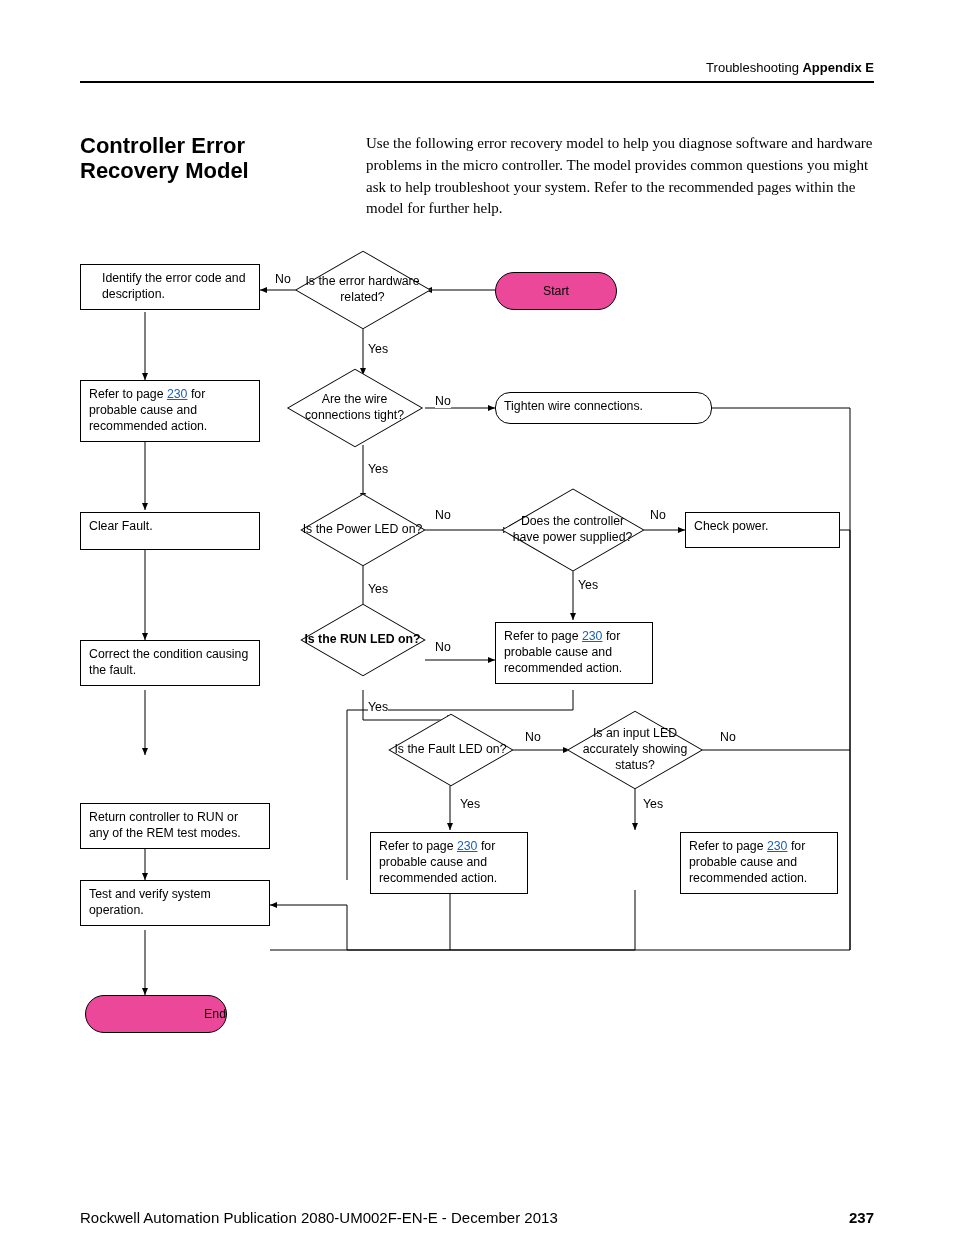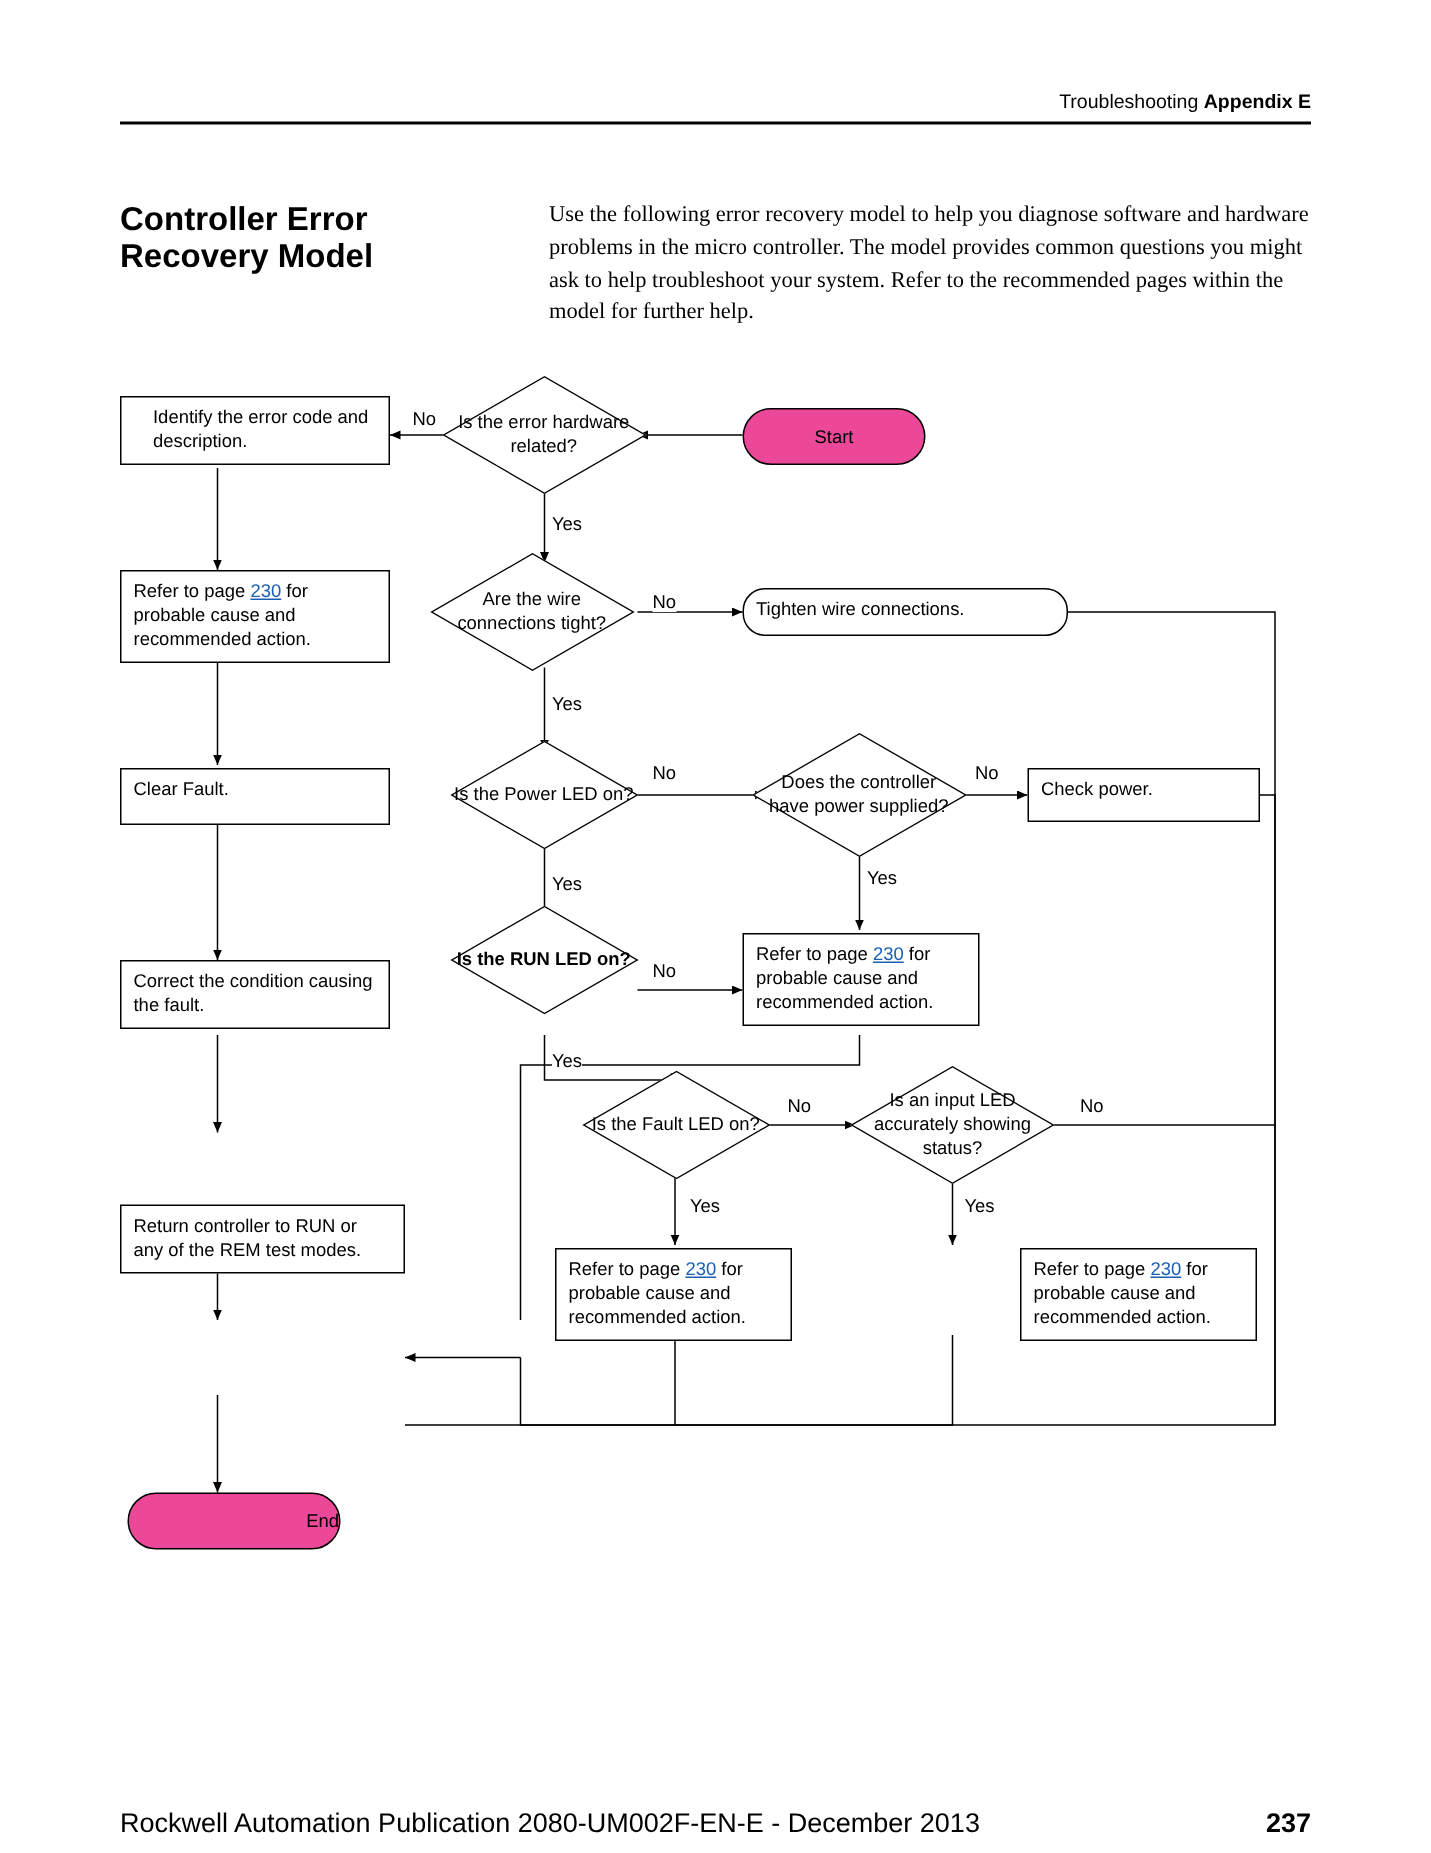--- a/index.html
+++ b/index.html
@@ -89,21 +89,21 @@
     width: 100%; height: 100%;
     z-index: 0;
   }
   .footer {
     position: absolute;
     bottom: 24px;
     left: 80px;
     right: 80px;
     display: flex;
     justify-content: space-between;
-    font-size: 18px;
+    font-size: 15px;
     align-items: center;
   }
   .footer .pnum { font-weight: bold; }
 </style>
 </head>
 <body>
 
 <div class="page">
 
   <div class="header-line">
@@ -212,20 +212,21 @@
       <div class="text">Is an input LED accurately showing status?</div>
     </div>
 
     <div class="box" style="left:0; top:14px; width:180px;padding-left:21px;"><span>Identify the error code and description.</span></div>
     <div class="box" style="left:0; top:130px; width:180px;">
       <span>Refer to page </span><a class="link">230</a><span> for probable cause and recommended action.</span>
     </div>
     <div class="box" style="left:0; top:262px; width:180px; height:38px;"><span>Clear Fault.</span></div>
     <div class="box" style="left:0; top:390px; width:180px;"><span>Correct the condition causing the fault.</span></div>
     <div class="box" style="left:0; top:505px; width:190px;margin-top:48px;"><span>Return controller to RUN or any of the REM test modes.</span></div>
+    <div class="box" style="left:0; top:630px; width:190px;"><span>Test and verify system operation.</span></div>
 
     <div class="box" style="left:415px; top:142px; width:217px; height:32px;border-radius:15px;"><span>Tighten wire connections.</span></div>
     <div class="box" style="left:605px; top:262px; width:155px; height:36px;"><span>Check power.</span></div>
     <div class="box" style="left:415px; top:372px; width:158px;">
       <span>Refer to page </span><a class="link">230</a><span> for probable cause and recommended action.</span>
     </div>
     <div class="box" style="left:290px; top:582px; width:158px;">
       <span>Refer to page </span><a class="link">230</a><span> for probable cause and recommended action.</span>
     </div>
     <div class="box" style="left:600px; top:582px; width:158px;">

